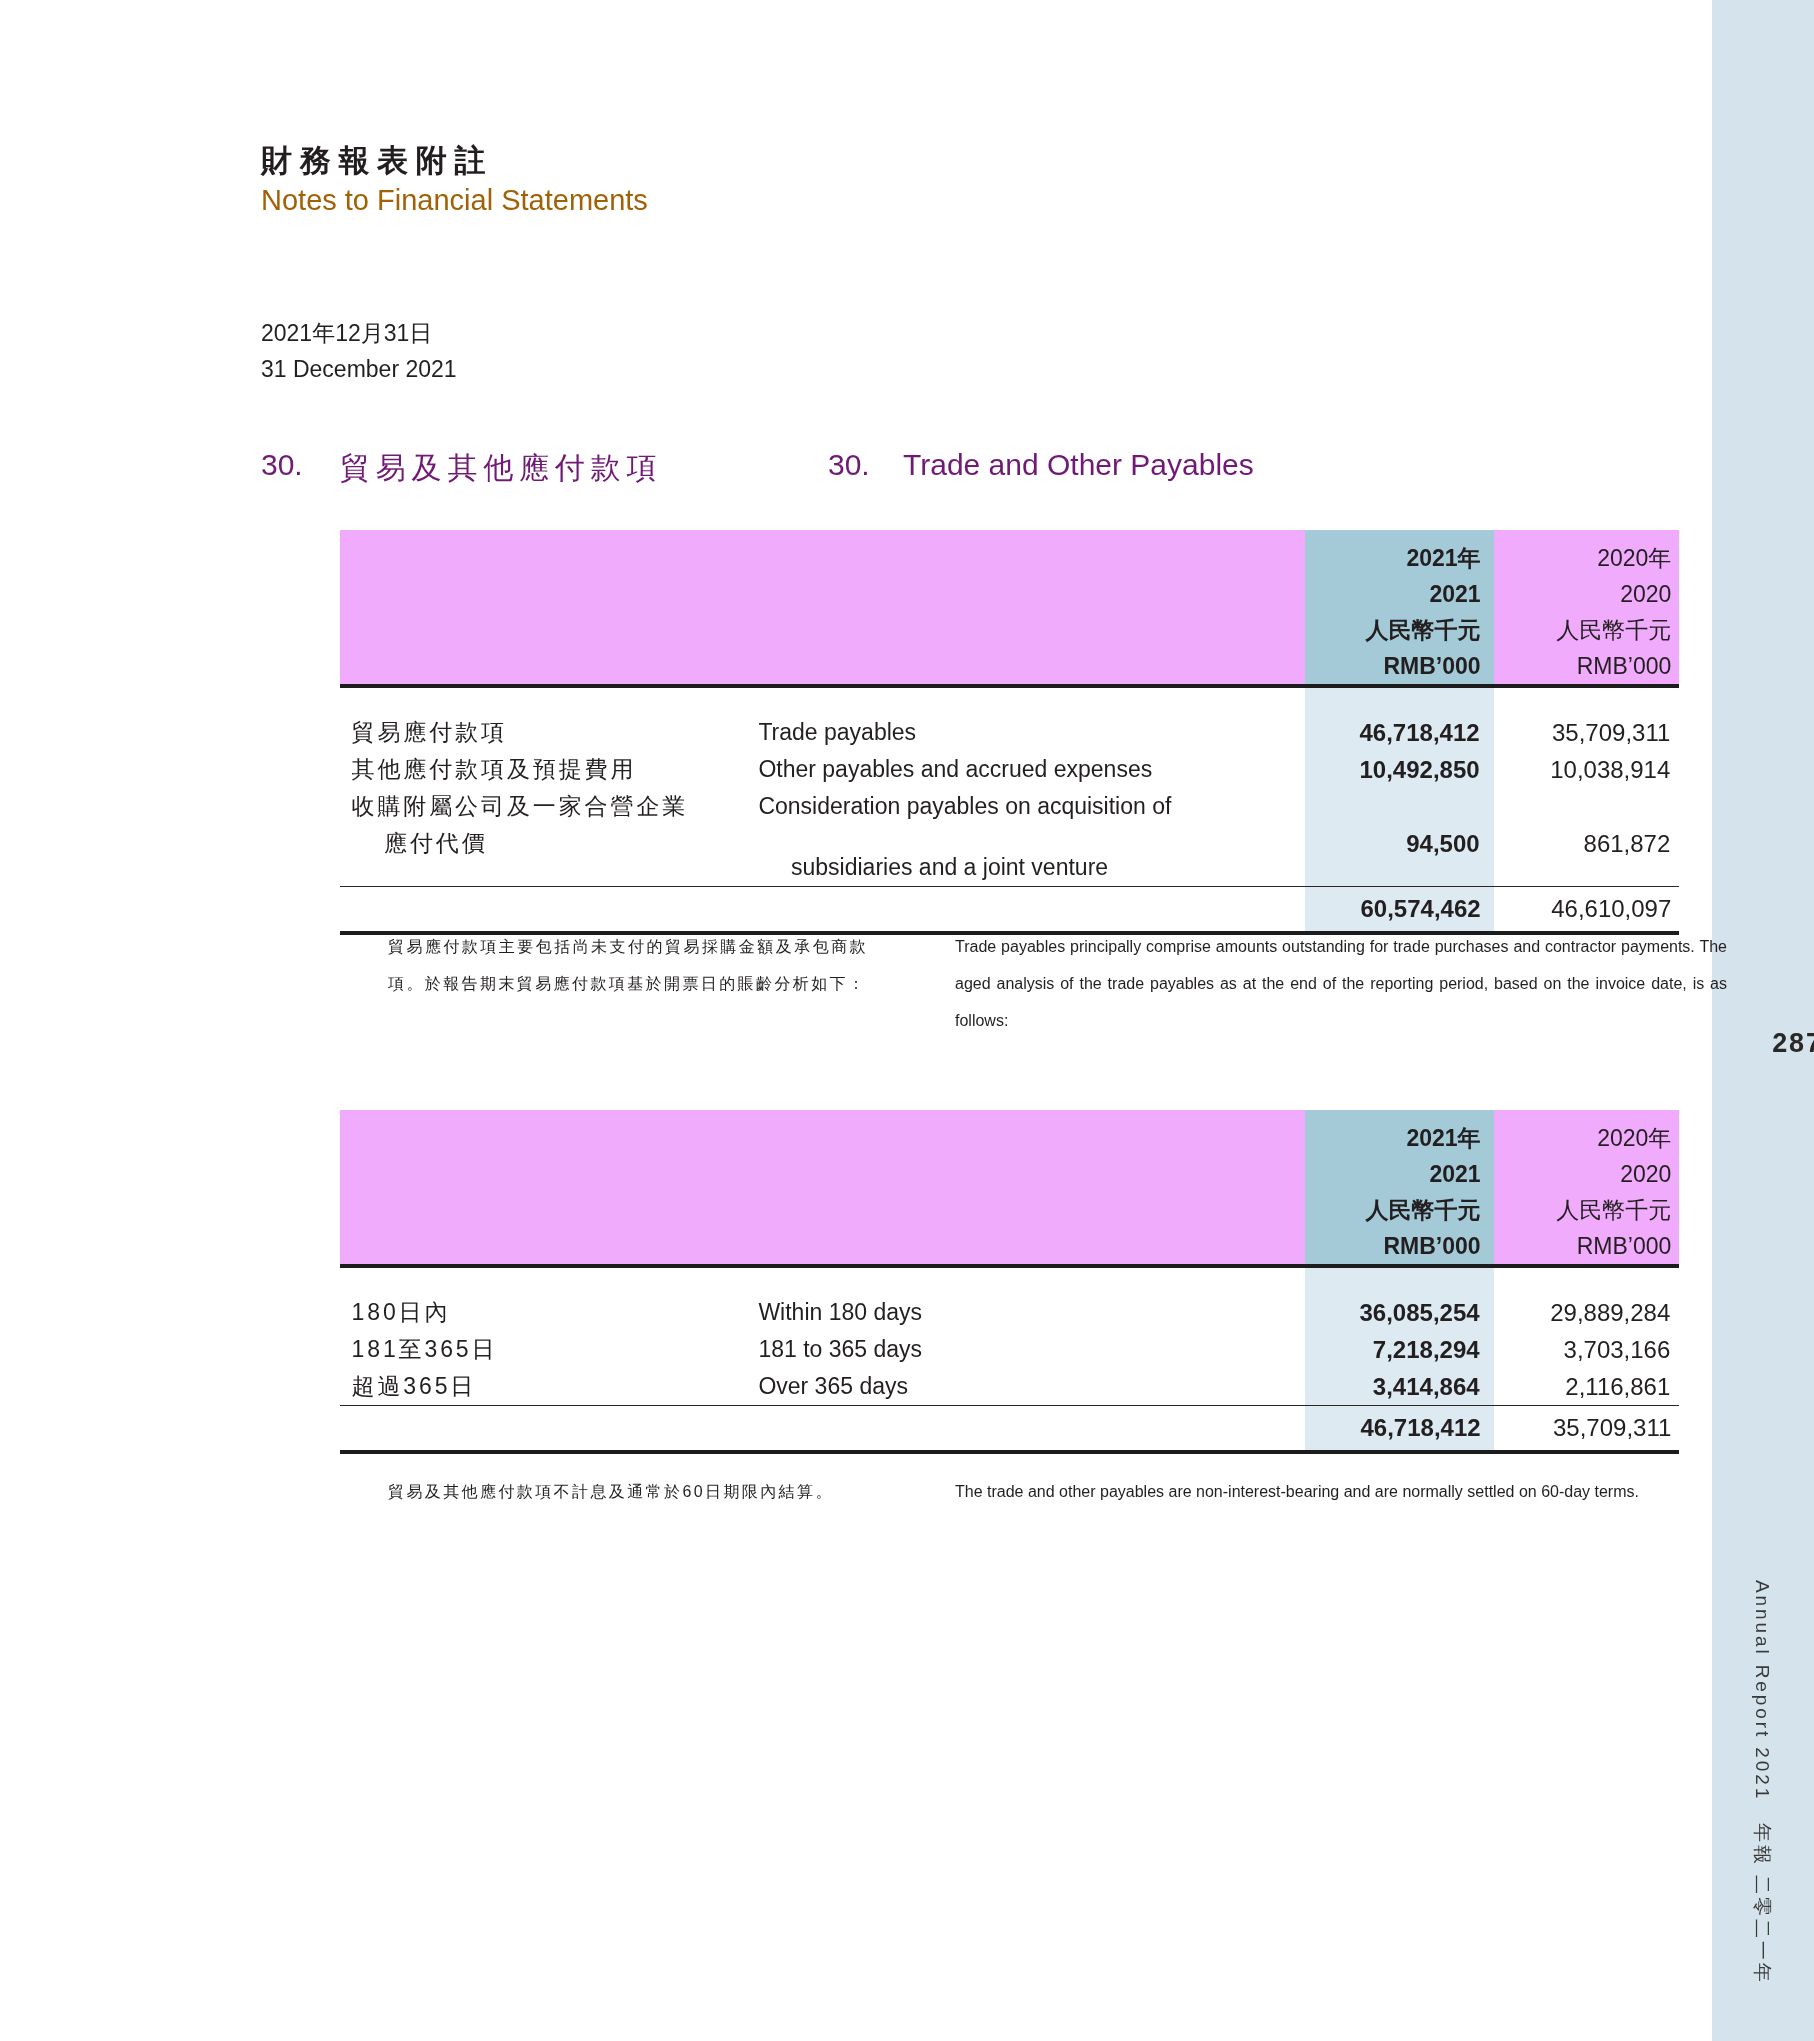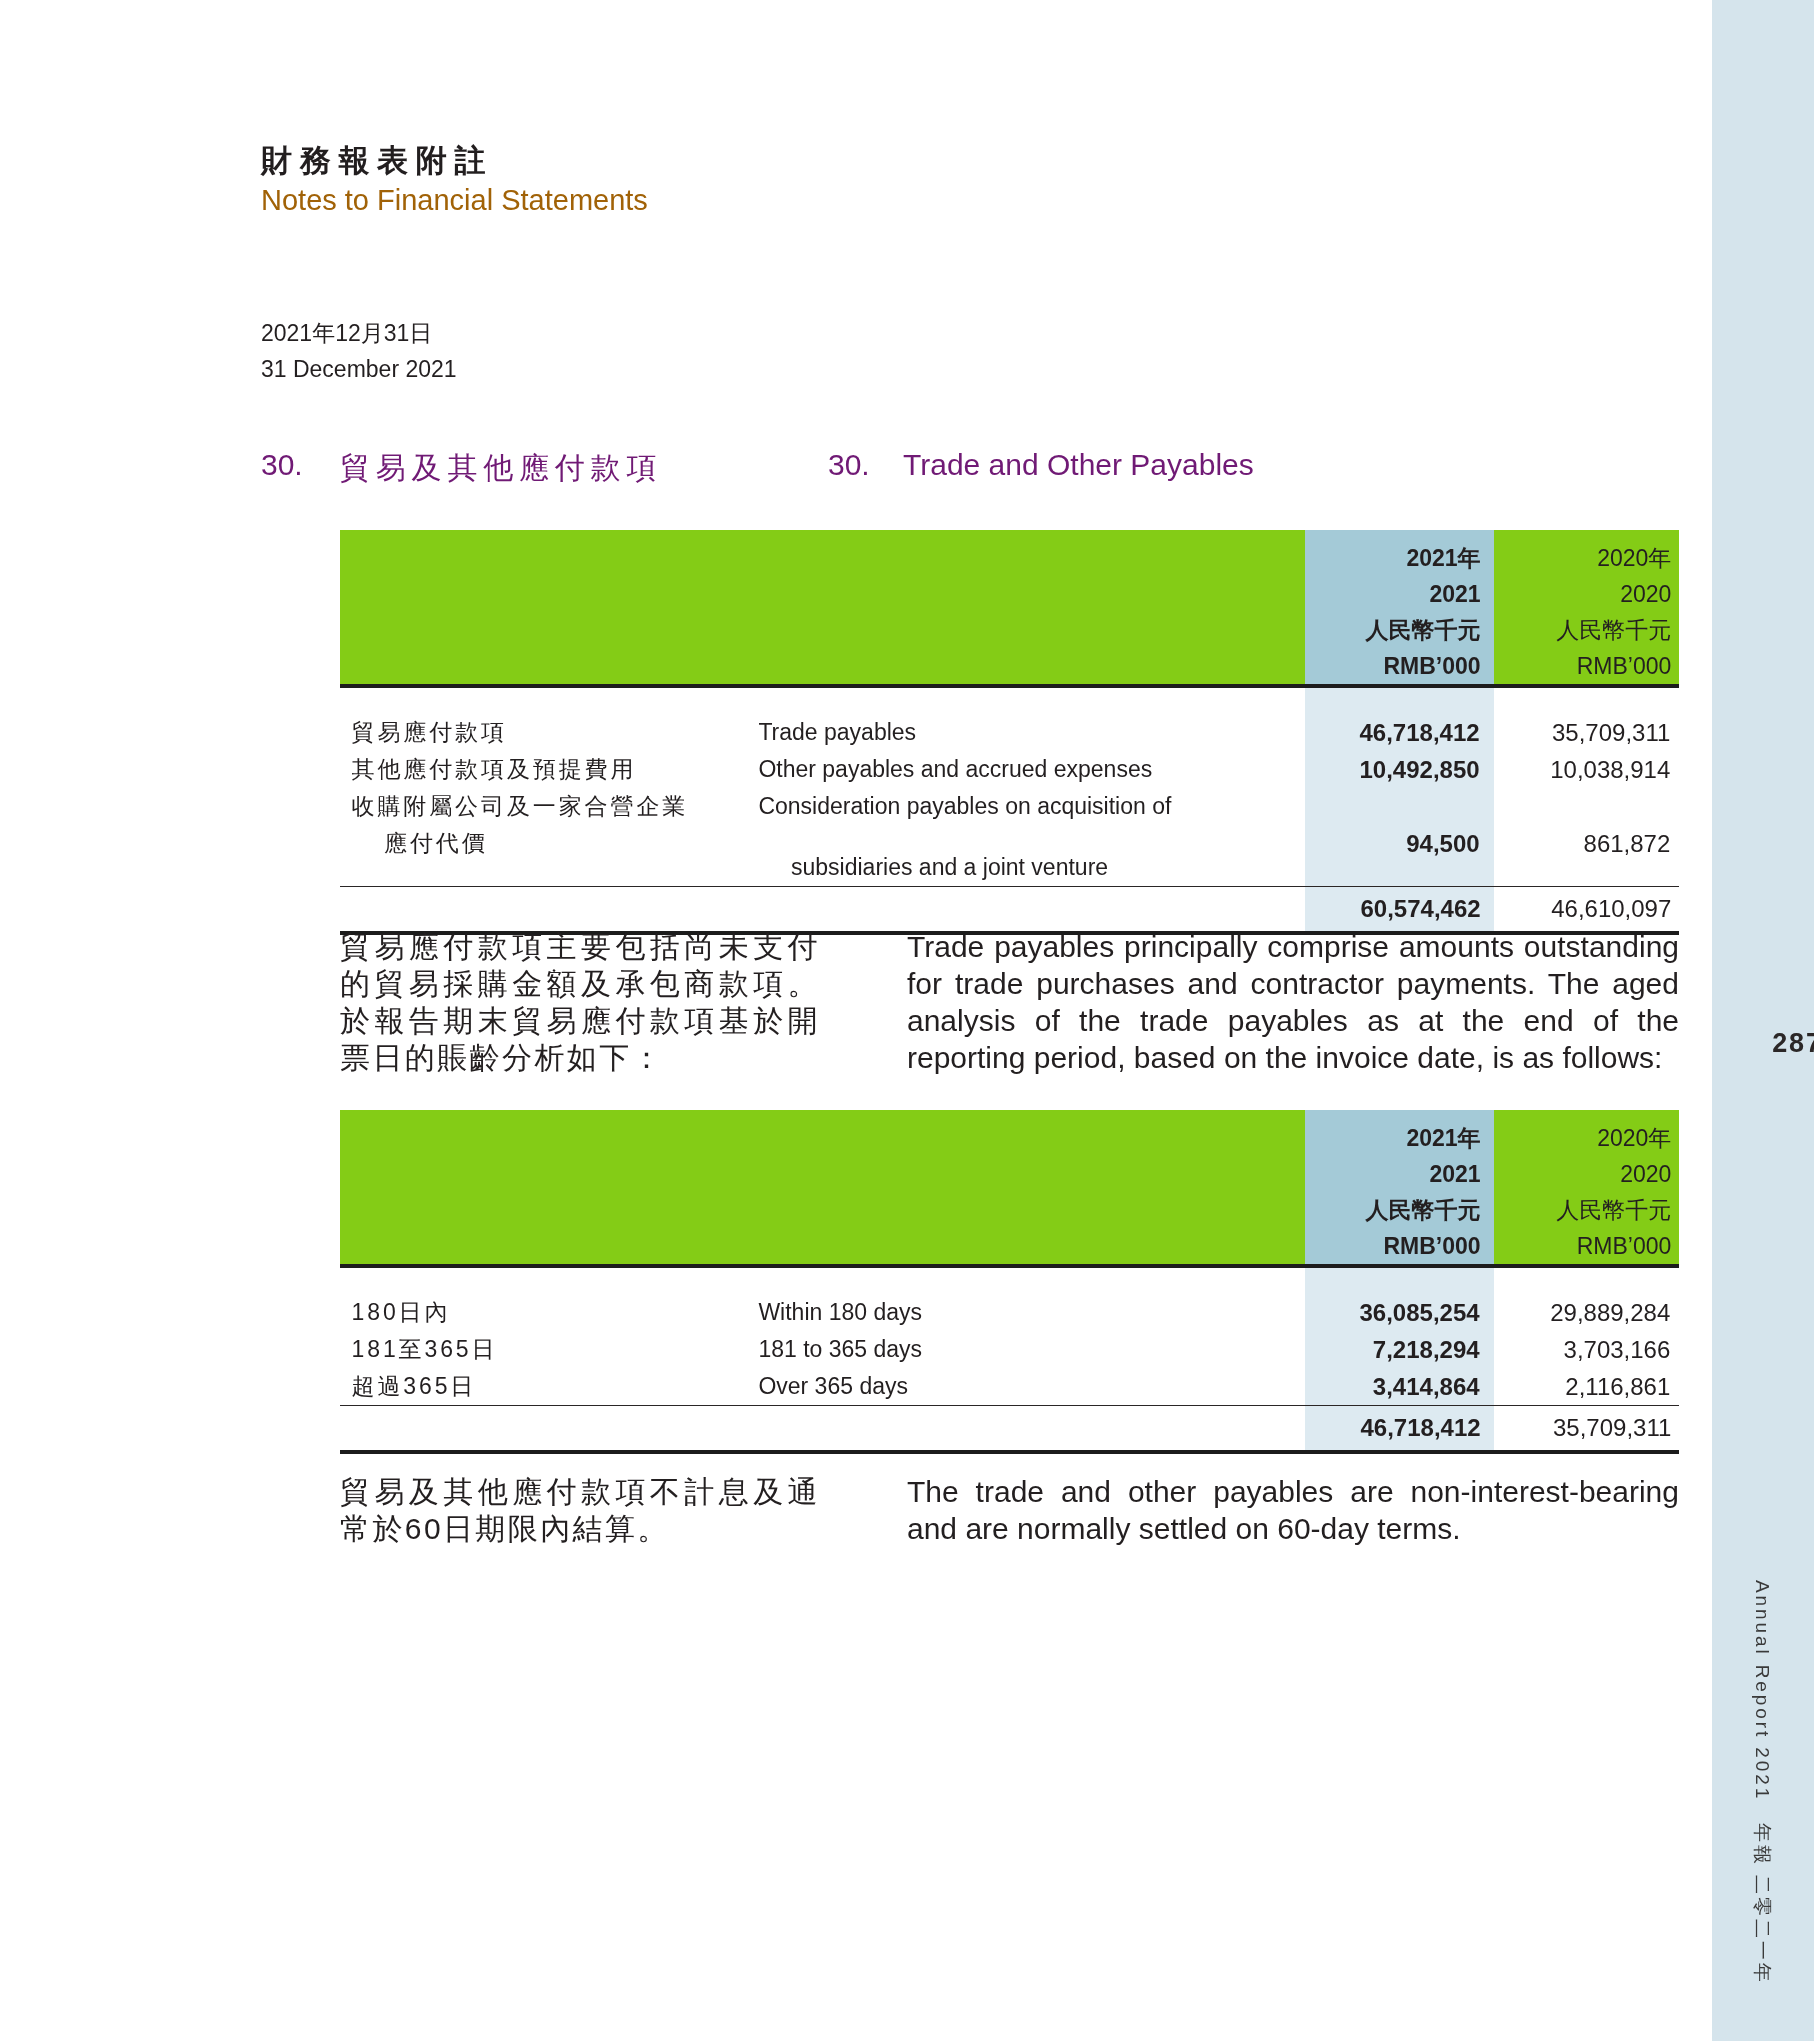--- a/index.html
+++ b/index.html
@@ -46,21 +46,21 @@
   .sec-num-zh { left:261px; }
   .sec-title-zh { left:340px; letter-spacing:5.8px; }
   .sec-num-en { left:828px; }
   .sec-title-en { left:903px; }
   
   .fin-table { position:absolute; left:340px; width:1339px; }
   .tbl1 { top:530px; }
   .tbl2 { top:1110px; }
   .t-head {
     position:relative;
-    background:#84cc16;
+    background:#f0abfc;
     border-bottom:4.8px solid #1c1c1c;
     padding:9.6px 0 0 0;
   }
   .head-band {
     position:absolute; top:0; bottom:0; left:965px; width:189px;
     background:#a4cad7;
   }
   .head-grid {
     position:relative;
     display:grid; grid-template-columns:965px 189px 185px;
@@ -90,21 +90,21 @@
   .num.y0 { padding-right:7.7px; }
   .t-row.indent .cell-zh { padding-left:44px; }
   .t-row.indent .cell-en { padding-left:48px;margin-top:24px; }
   .t-total {
     position:relative;
     display:grid; grid-template-columns:965px 189px 185px;
     border-top:1.9px solid #2a2626;
     line-height:44px; font-size:24px;
   }
   
-  .para { position:absolute; font-size:30px; line-height:37px; text-align:justify; }
+  .para { position:absolute; font-size:16px; line-height:37px; text-align:justify;margin-left:48px; }
   .para-zh { left:340px; width:480px; letter-spacing:2.4px; }
   .para-en { left:907px; width:772px; }
   .p1 { top:928px; }
   .p2 { top:1473px; }
 </style>
 </head>
 <body>
 
 <div class="page">
 

